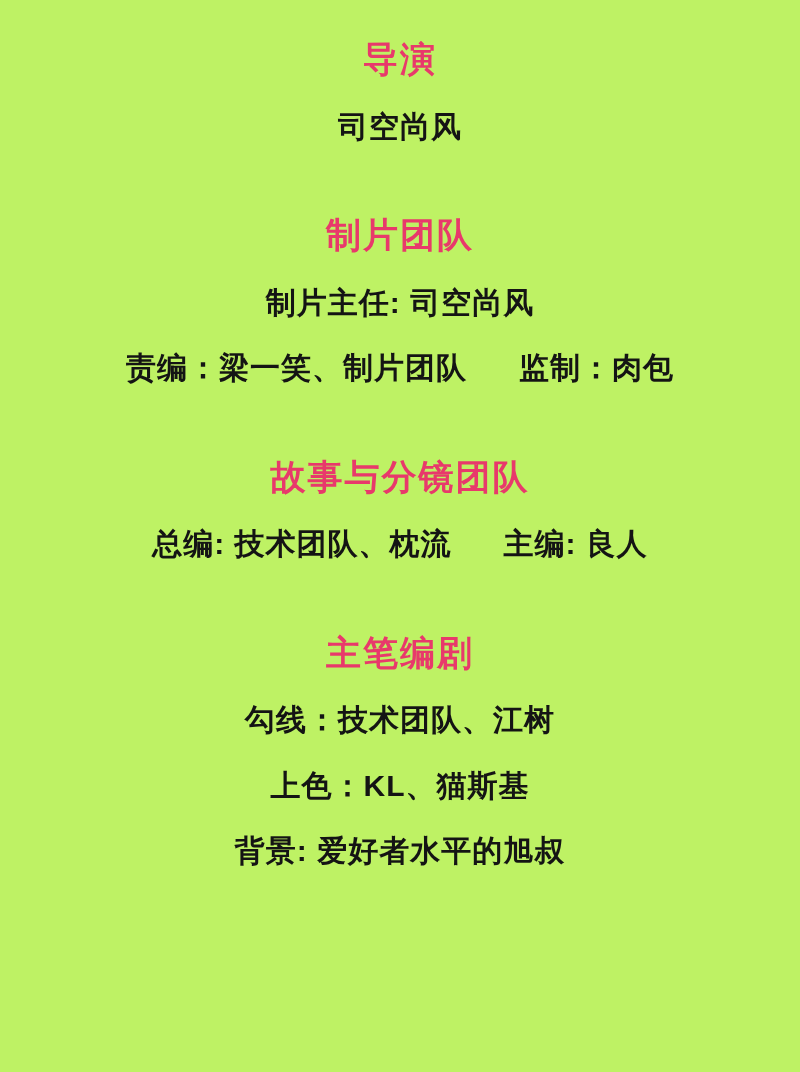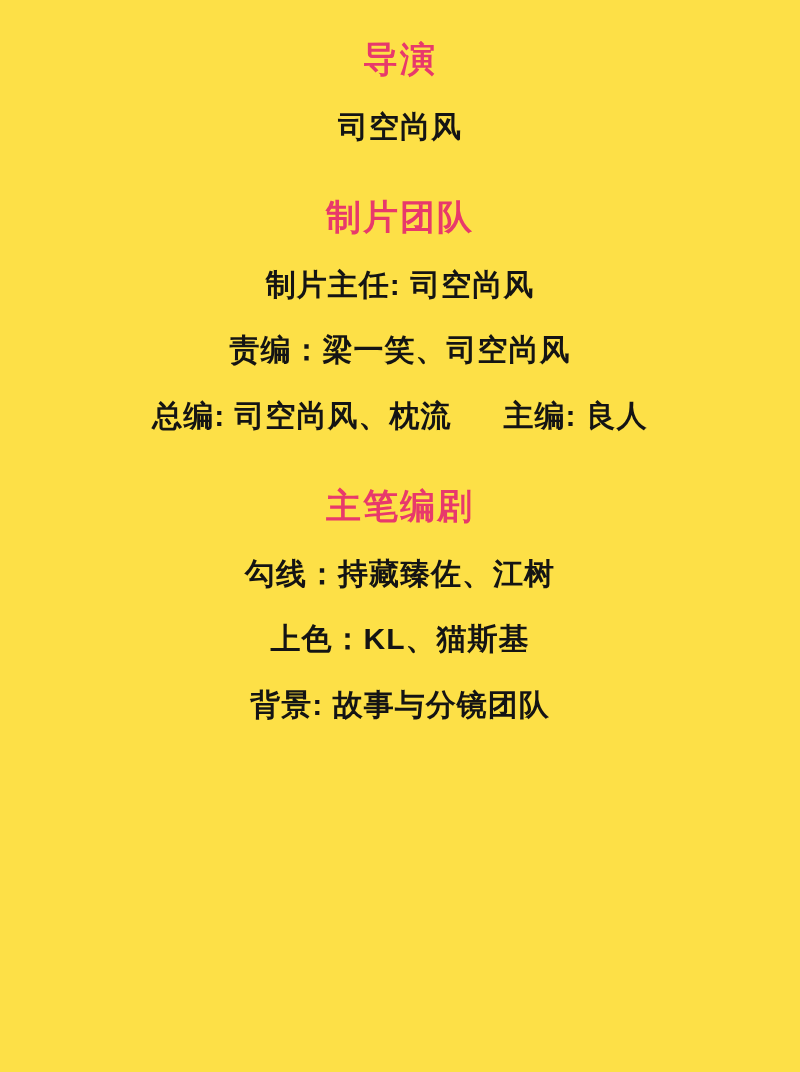--- a/index.html
+++ b/index.html
@@ -4,26 +4,26 @@
 <style>
   * { margin: 0; padding: 0; box-sizing: border-box; }
   html, body {
     width: 800px;
     background: #ffffff;
     font-family: "Liberation Sans", "DejaVu Sans", sans-serif;
   }
   .page {
     width: 800px;
     height: 1072px;
-    background: #fde047;
+    background: #bef264;
     padding-top: 40px;
     overflow: hidden;
   }
   .heading {
-    margin-top: 54px;
+    margin-top: 72px;
     text-align: center;
     font-size: 35px;
     line-height: 1.1;
     font-weight: 700;
     color: #e8396b;
     letter-spacing: 2px;
   }
   .credit-section:first-child .heading { margin-top: 0; }
   .row {
     margin-top: 31px;
@@ -51,37 +51,39 @@
       <span class="seg">司空尚风</span>
     </p>
   </section>
 
   <section class="credit-section">
     <h2 class="heading">制片团队</h2>
     <p class="row">
       <span class="seg">制片主任: 司空尚风</span>
     </p>
     <p class="row">
-      <span class="seg">责编：梁一笑、司空尚风</span>
+      <span class="seg">责编：梁一笑、制片团队</span>
+      <span class="seg">监制：肉包</span>
     </p>
   </section>
 
   <section class="credit-section">
+    <h2 class="heading">故事与分镜团队</h2>
     <p class="row">
-      <span class="seg">总编: 司空尚风、枕流</span>
+      <span class="seg">总编: 技术团队、枕流</span>
       <span class="seg">主编: 良人</span>
     </p>
   </section>
 
   <section class="credit-section">
     <h2 class="heading">主笔编剧</h2>
     <p class="row">
-      <span class="seg">勾线：持藏臻佐、江树</span>
+      <span class="seg">勾线：技术团队、江树</span>
     </p>
     <p class="row">
       <span class="seg">上色：KL、猫斯基</span>
     </p>
     <p class="row">
-      <span class="seg">背景: 故事与分镜团队</span>
+      <span class="seg">背景: 爱好者水平的旭叔</span>
     </p>
   </section>
 
 </div>
 
 </body></html>

